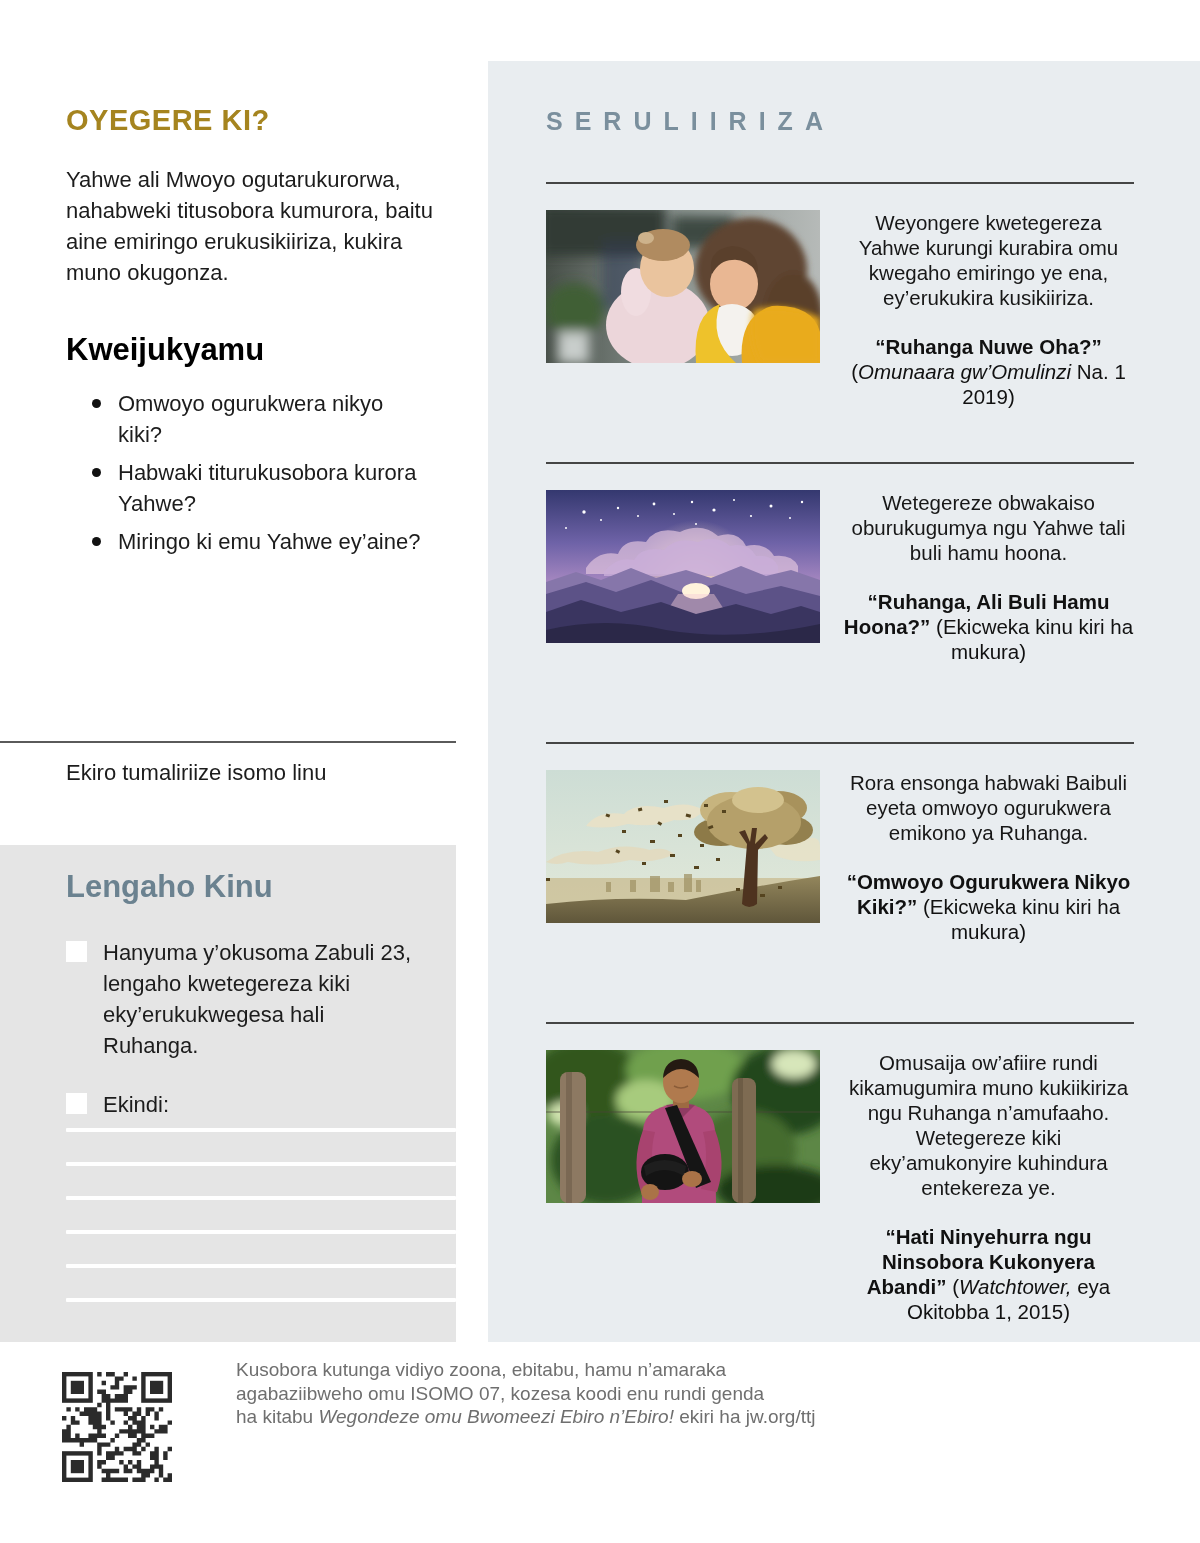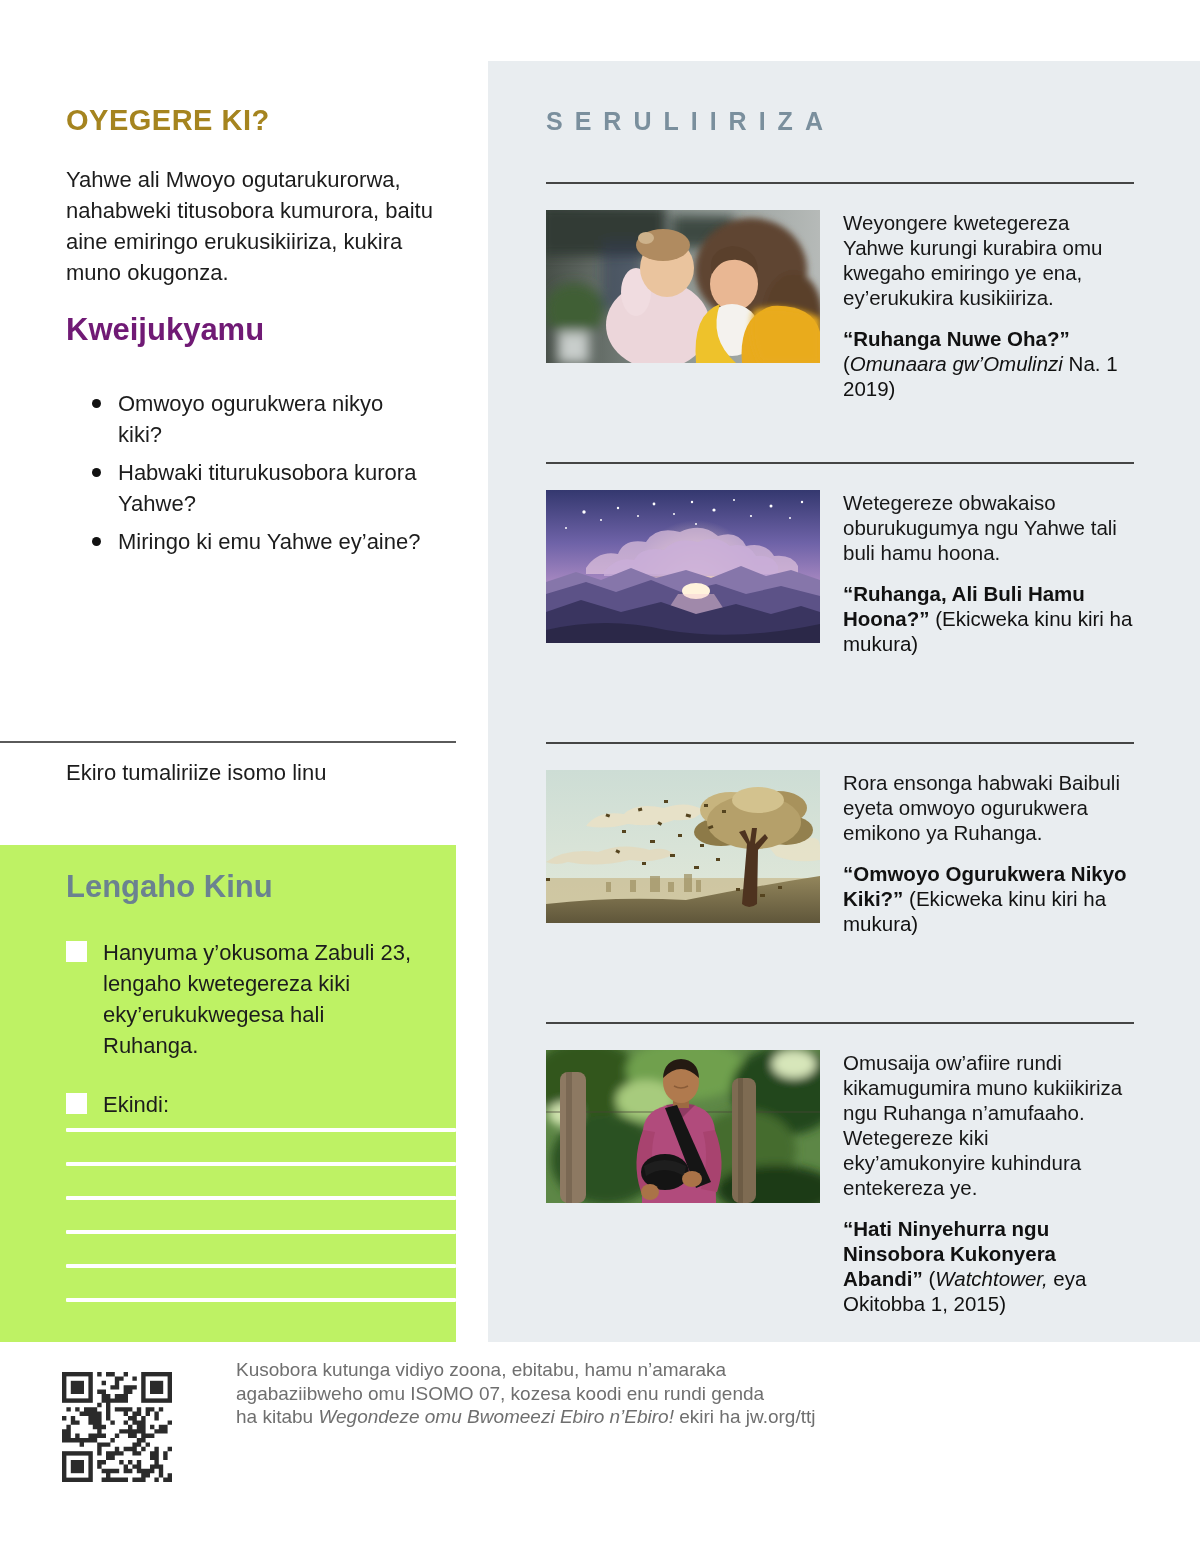--- a/index.html
+++ b/index.html
@@ -18,22 +18,22 @@
   .page-title {
     position: absolute; left: 66px; top: 104px;
     font-size: 29px; font-weight: 800; letter-spacing: .5px;
     color: #a5841f;
   }
   .intro {
     position: absolute; left: 66px; top: 164px; width: 374px;
     font-size: 22px; line-height: 31px;
   }
   .review-title {
-    position: absolute; left: 66px; top: 312px;
-    font-size: 31px; font-weight: 700; color: #701a75;
+    position: absolute; left: 66px; top: 332px;
+    font-size: 31px; font-weight: 700; color: #000000;
   }
   .questions {
     position: absolute; left: 66px; top: 388px; width: 356px;
     list-style: none;
   }
   .questions li {
     position: relative; padding-left: 52px;
     font-size: 22px; line-height: 31px; margin-bottom: 7px;
   }
   .questions li .dot {
@@ -45,21 +45,21 @@
     background: #5a5a5a; border: none;
   }
   .completion-note {
     position: absolute; left: 66px; top: 757px;
     font-size: 22px; line-height: 31px;
   }
 
   
   .goal-box {
     position: absolute; left: 0; top: 845px; width: 456px; height: 497px;
-    background: #bef264;
+    background: #e5e5e5;
   }
   .gb-title {
     position: absolute; left: 66px; top: 24px;
     font-size: 31px; font-weight: 700; color: #6b8290;
   }
   .check-item { position: absolute; left: 66px; display: flex; gap: 16px; width: 360px; }
   .check-item.c0 { top: 92px; }
   .check-item.c1 { top: 244px; }
   .cb { width: 21px; height: 21px; background: #ffffff; flex: none; margin-top: 4px; }
   .check-item .lbl { font-size: 22px; line-height: 31px; width: 312px; }
@@ -78,23 +78,23 @@
   .entry {
     position: absolute; left: 58px; width: 588px;
     border-top: 2px solid #454545;
   }
   .entry.e0 { top: 121px; }
   .entry.e1 { top: 401px; }
   .entry.e2 { top: 681px; }
   .entry.e3 { top: 961px; }
   .entry-body { display: flex; gap: 23px; margin-top: 26px; }
   .thumb { flex: none; width: 274px; height: 153px; display: block; }
-  .entry-text { width: 294px; }
+  .entry-text { width: 294px; text-align: center; }
   .desc { font-size: 20.5px; line-height: 25px; color: #171717; }
-  .ref  { font-size: 20.5px; line-height: 25px; margin-top: 16px; color: #111; }
+  .ref  { font-size: 20.5px; line-height: 25px; margin-top: 24px; color: #111; }
   .ref b { font-weight: 700; }
 
   
   .qr { position: absolute; left: 62px; top: 1372px; width: 110px; height: 110px; }
   .footer-text {
     position: absolute; left: 236px; top: 1358px;
     font-size: 19px; line-height: 23.5px; color: #6f6f6f; white-space: nowrap;
   }
 </style>
 </head>

